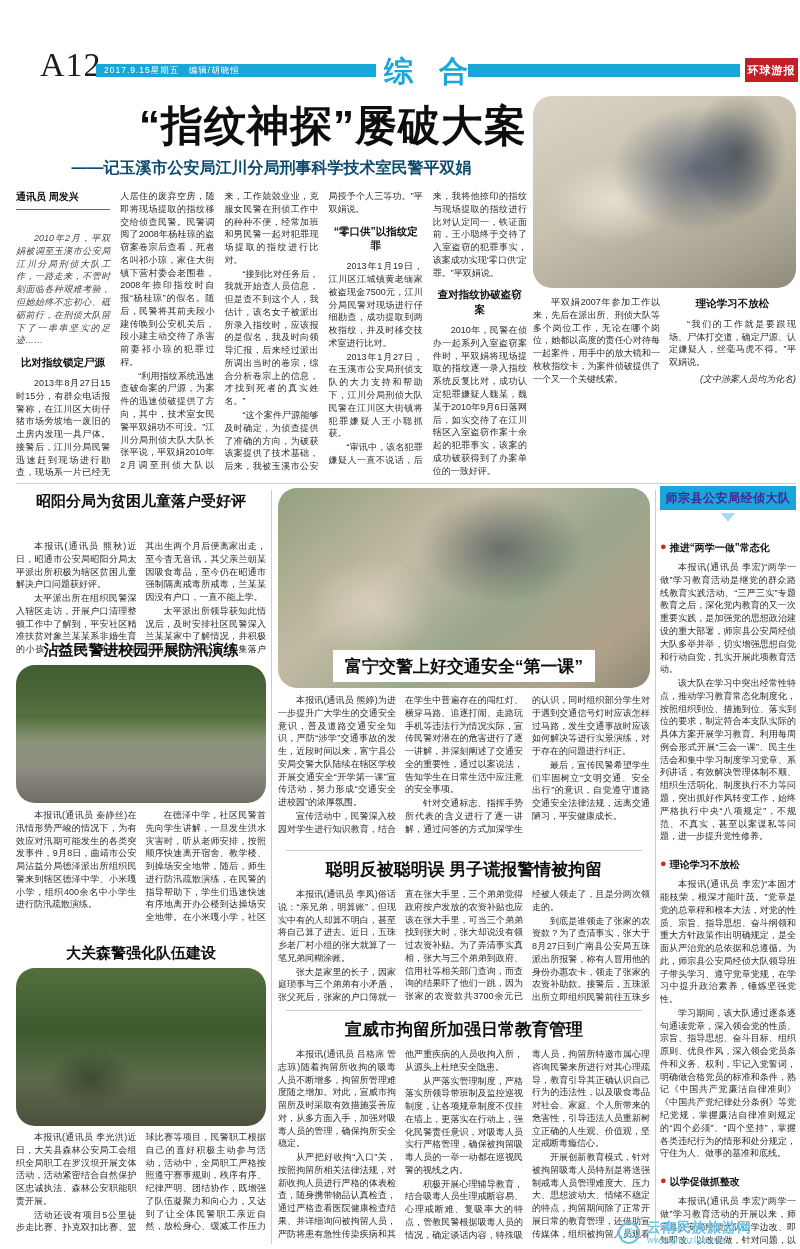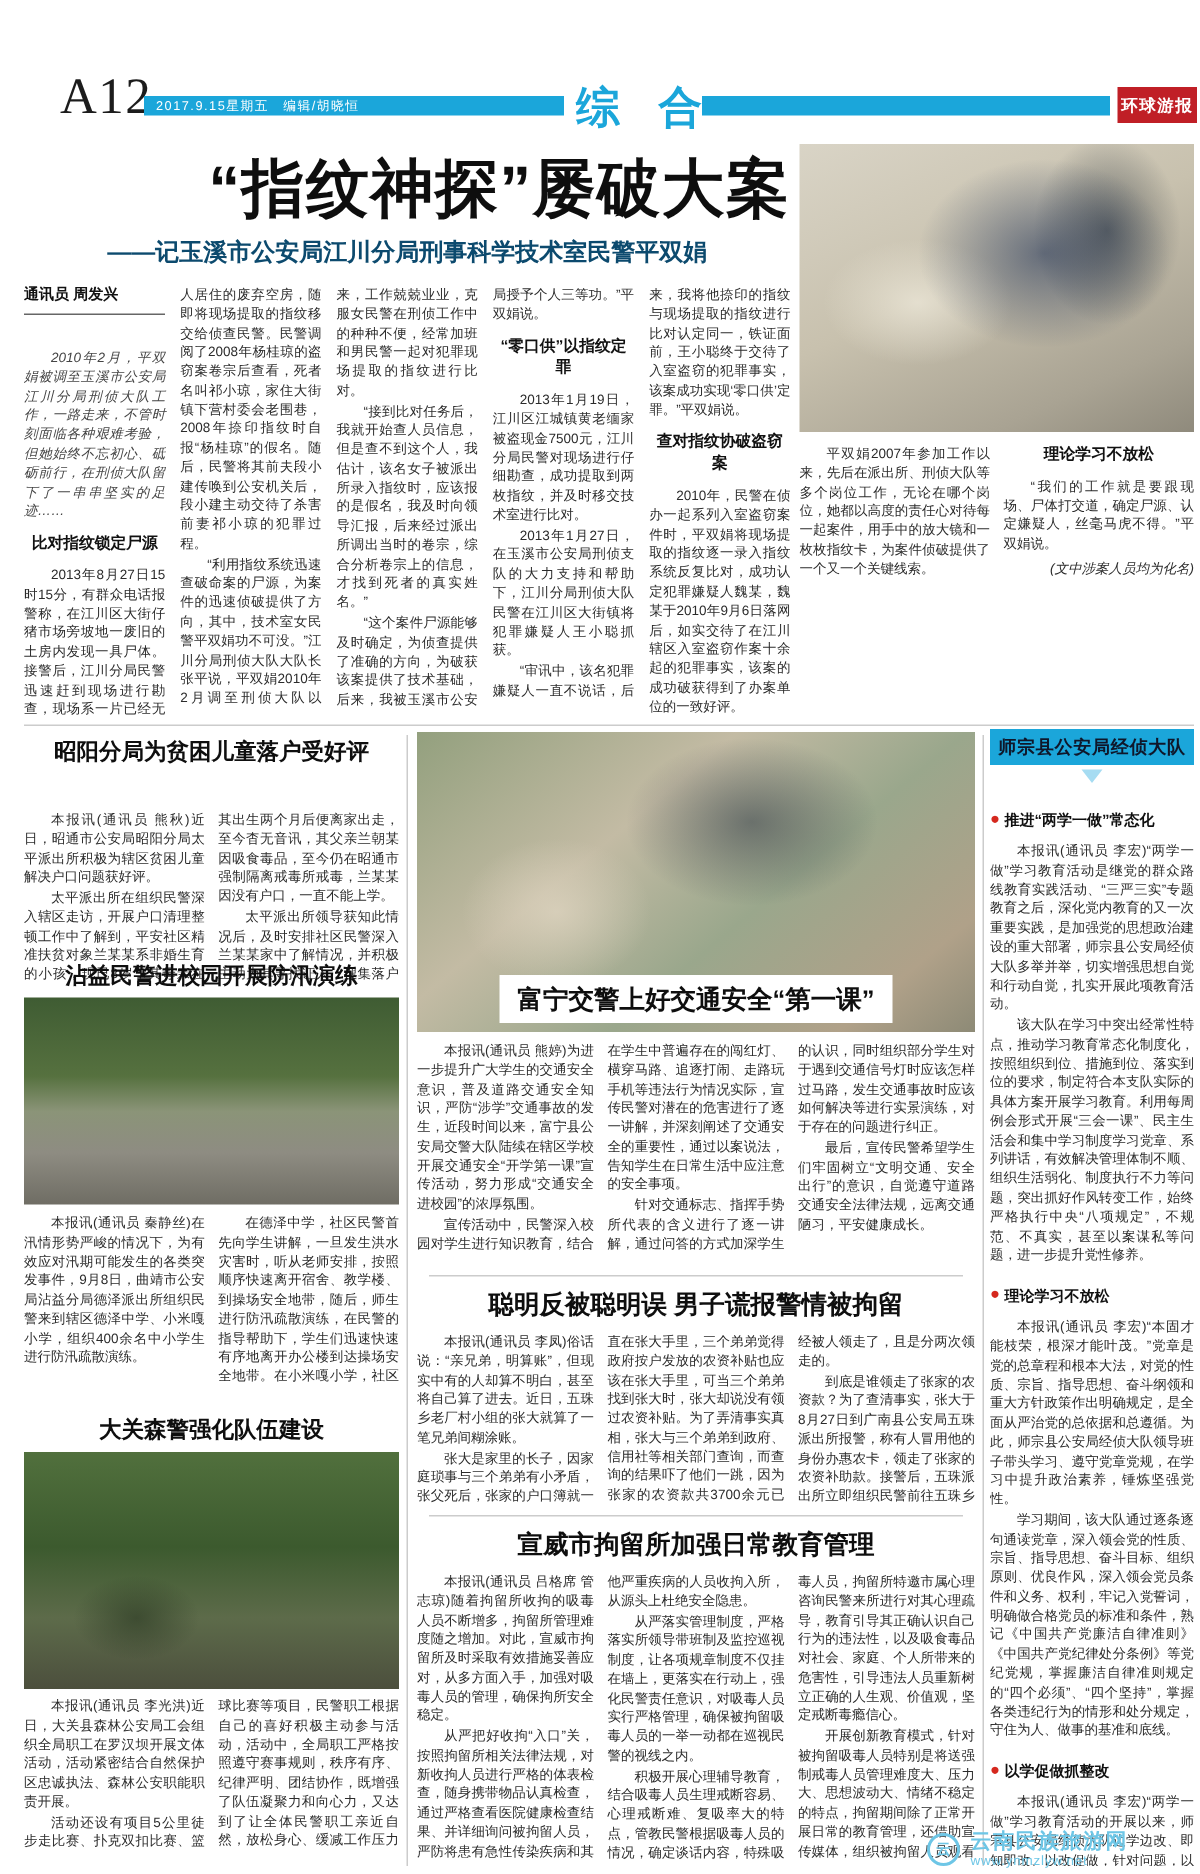--- a/index.html
+++ b/index.html
@@ -28,21 +28,21 @@
 
   .t-para { text-indent:2em; margin-bottom:1px; }
   .t-subhead { font-weight:bold; text-align:center; font-size:10.5px; margin:8px 0 7px; color:#111; }
   .t-byline { font-weight:bold; font-size:10px; color:#111; border-bottom:1.5px solid #666; padding-bottom:5px; margin-bottom:22px; }
   .t-intro { font-style:italic; color:#454545; text-indent:2em; margin-bottom:6px; }
   .t-credit { text-align:right; font-style:italic; margin-top:4px; }
   .t-bullet { font-weight:bold; font-size:10px; color:#101010; margin:13px 0 6px; }
   .t-bullet::before { content:"●"; color:#d5281e; font-size:11px; margin-right:3px; vertical-align:1px; }
 
   
-  .photo { overflow:hidden; }
+  .photo { overflow:hidden;border-radius:19px; }
   .photo-lead {
     background:
       radial-gradient(120px 90px at 62% 38%, rgba(20,40,80,.55), rgba(20,40,80,0) 70%),
       radial-gradient(70px 90px at 78% 30%, rgba(40,50,60,.6), rgba(40,50,60,0) 70%),
       radial-gradient(90px 60px at 30% 55%, rgba(235,230,215,.8), rgba(235,230,215,0) 70%),
       linear-gradient(155deg,#d9d4c6 0%,#c8c1ae 45%,#a9a393 80%,#8f8a7c 100%);
   }
   .photo-crowd-green {
     background:
       linear-gradient(180deg,#3f5c33 0%,#56713f 38%,#8b9478 55%,#8e8c82 75%,#6f6d64 100%);
@@ -63,21 +63,21 @@
     background:#ffffff; padding:5px 12px 4px; white-space:nowrap;
     font-size:17px; font-weight:bold; color:#0e0e0e;
   }
 
   
   .article-headline { font-size:15px; font-weight:bold; color:#0e0e0e; text-align:center; white-space:nowrap; }
   .article-headline-lg { font-size:17px; font-weight:bold; color:#0e0e0e; text-align:center; white-space:nowrap; }
   .vline { width:1px; background:#cccccc; }
   .hline { height:1px; background:#cccccc; }
 
-  .right-col-header { background:#1ba6da; color:#0f172a; font-weight:bold; font-size:12px;
+  .right-col-header { background:#1ba6da; color:#4c1d95; font-weight:bold; font-size:12px;
     display:flex; align-items:center; justify-content:center; letter-spacing:0.5px; white-space:nowrap; }
   .tri-down { width:0; height:0; border-left:7px solid transparent; border-right:7px solid transparent;
     border-top:9px solid #a6dcf2; margin:3px auto 0; }
 
   
   .wm { display:flex; align-items:center; gap:7px; }
   .wm-circle { width:22px; height:22px; border:2.5px solid #6ec6e6; border-radius:50%;
     display:flex; align-items:center; justify-content:center; color:#6ec6e6; font-size:10px; font-weight:bold; }
   .wm-name { font-size:14px; font-weight:bold; color:#6ec6e6; letter-spacing:1px; line-height:1.1; }
   .wm-url { font-size:9px; color:#6ec6e6; letter-spacing:0.5px; }

